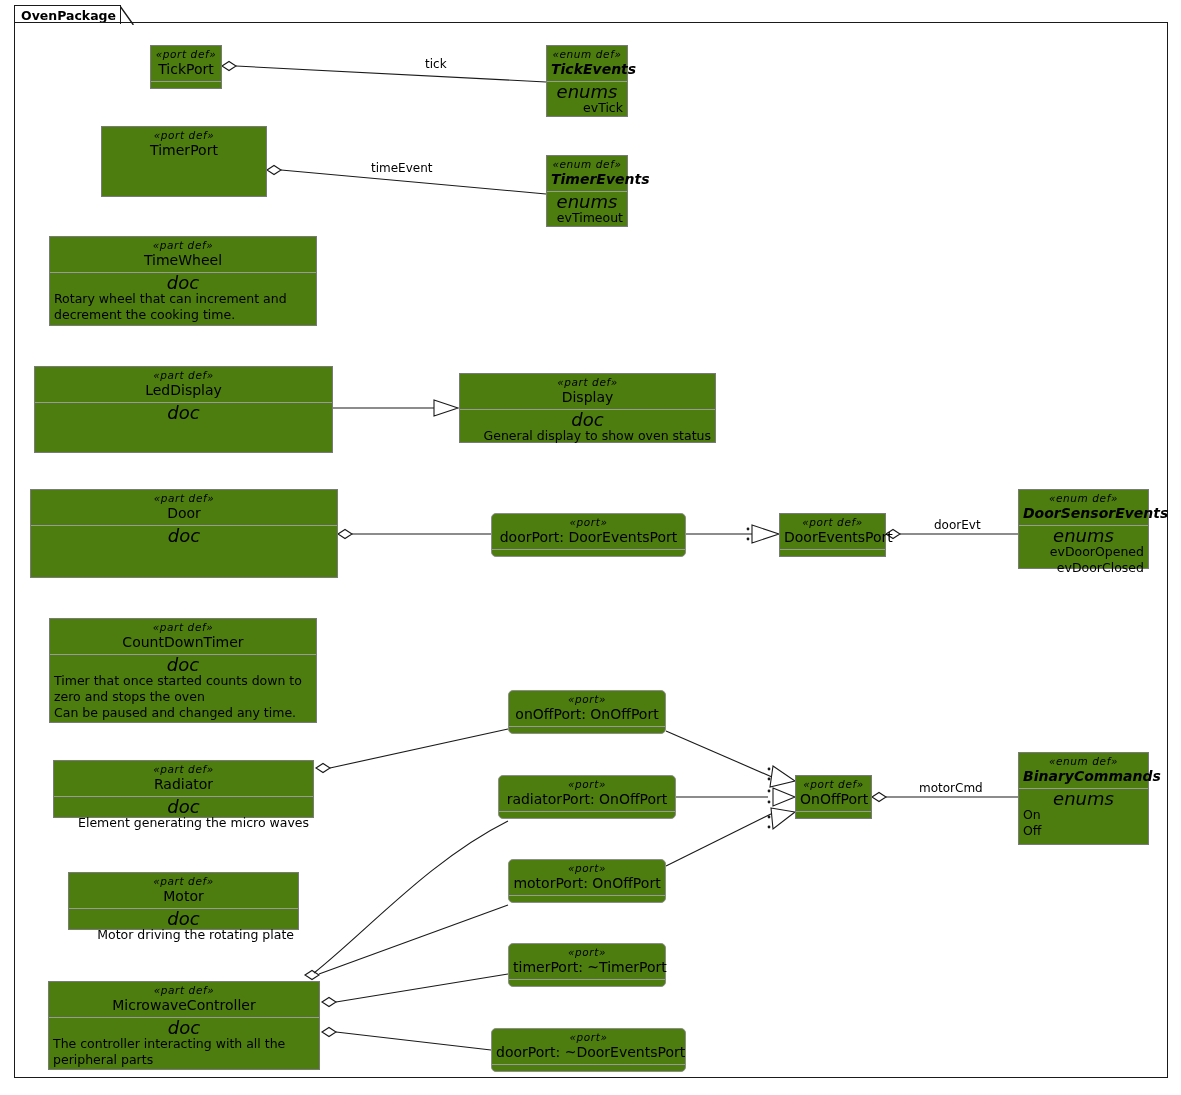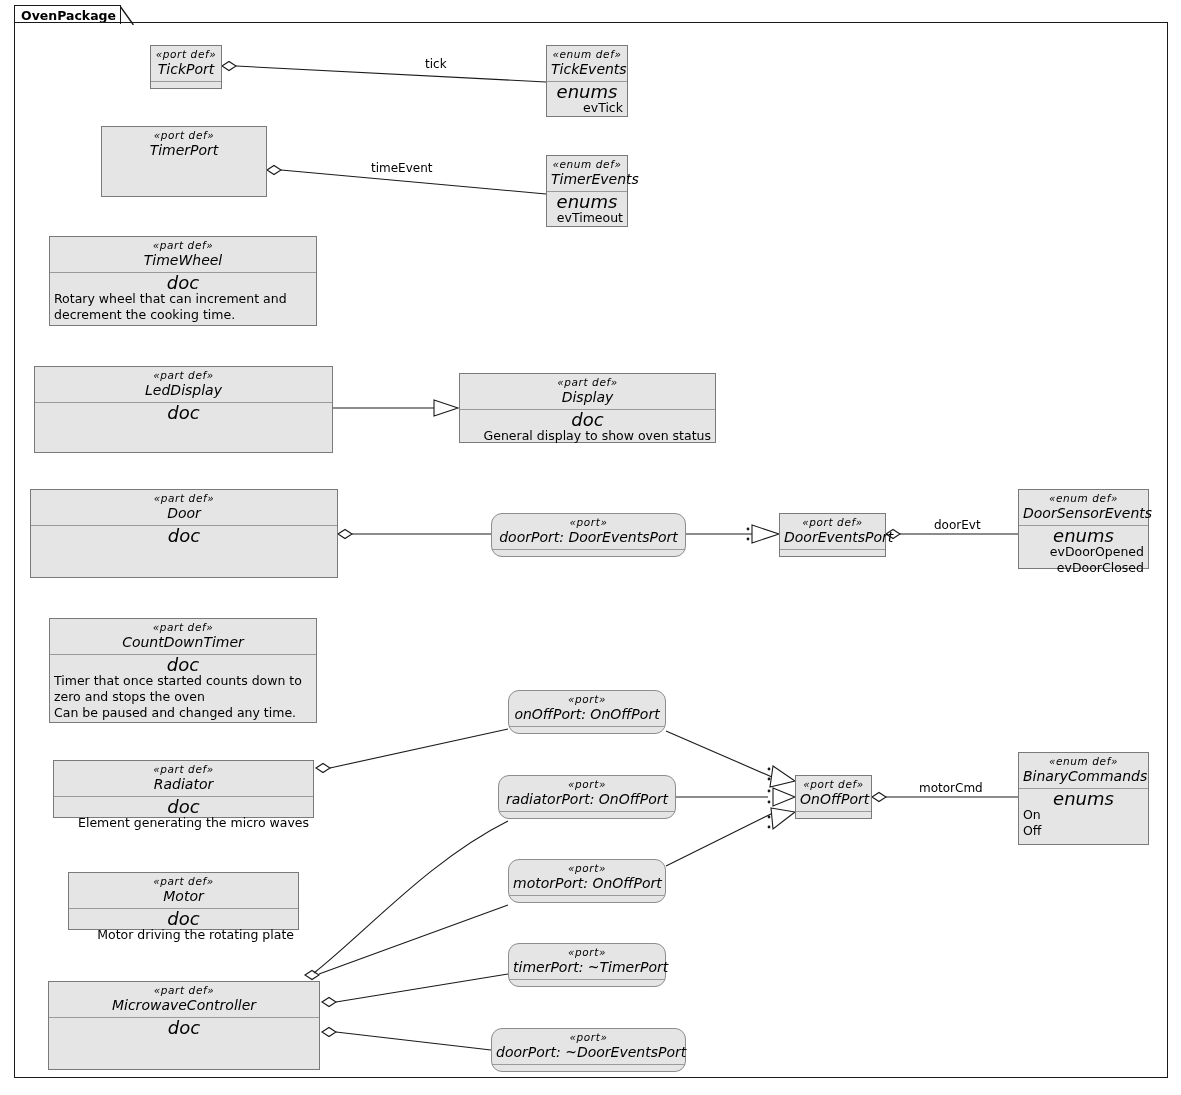--- a/index.html
+++ b/index.html
@@ -56,21 +56,21 @@
     left:100%;
     top:0;
     width:14px;
     height:19px;
   }
 
   
   .node{
     position:absolute;
     box-sizing:border-box;
-    background:#e5e5e5;
+    background:#4d7c0f;
     border:1px solid #7a7a7a;
     z-index:5;
   }
   .node .compartment{
     box-sizing:border-box;
     padding:2px 4px 3px 4px;
     text-align:center;
   }
   .node .compartment + .compartment{
     border-top:1px solid #9a9a9a;
@@ -81,42 +81,41 @@
     letter-spacing:0.6px;
     color:#000;
     line-height:13px;
     white-space:nowrap;
   }
   .nodename{
     font-size:14px;
     color:#000;
     line-height:17px;
     white-space:nowrap;
-    font-style:italic;
-  }
-  .nodename.italic{ font-style:italic; }
+  }
+  .nodename.italic{ font-style:italic;font-weight:bold; }
   .kwlabel{
     font-size:18px;
     font-style:italic;
     color:#000;
     line-height:16px;
   }
   .bodytext{
     font-size:12.5px;
     color:#000;
     line-height:16px;
     text-align:left;
   }
   .bodytext.center{ text-align:right; }
   .bodytext .b{ font-weight:bold; }
   .emptycomp{ height:11px; padding:0; }
 
   
   .node.port-usage{
-    border-radius:11px;
+    border-radius:5px;
     border:1px solid #8d8d8d;
   }
   .node.port-usage .compartment + .compartment{
     border-top:1px solid #9a9a9a;
   }
 
   
   #wires{
     position:absolute;
     left:0; top:0;
@@ -448,20 +447,21 @@
     <div class="compartment emptycomp"></div>
   </div>
 
   <div class="node" style="left:48px; top:981px; width:272px; height:89px;">
     <div class="compartment">
       <div class="stereo">«part def»</div>
       <div class="nodename">MicrowaveController</div>
     </div>
     <div class="compartment">
       <div class="kwlabel">doc</div>
+      <div class="bodytext">The controller interacting with all the peripheral parts</div>
     </div>
   </div>
 
   <div class="node port-usage" style="left:491px; top:1028px; width:195px; height:44px;">
     <div class="compartment">
       <div class="stereo">«port»</div>
       <div class="nodename">doorPort: ~DoorEventsPort</div>
     </div>
     <div class="compartment emptycomp"></div>
   </div>

